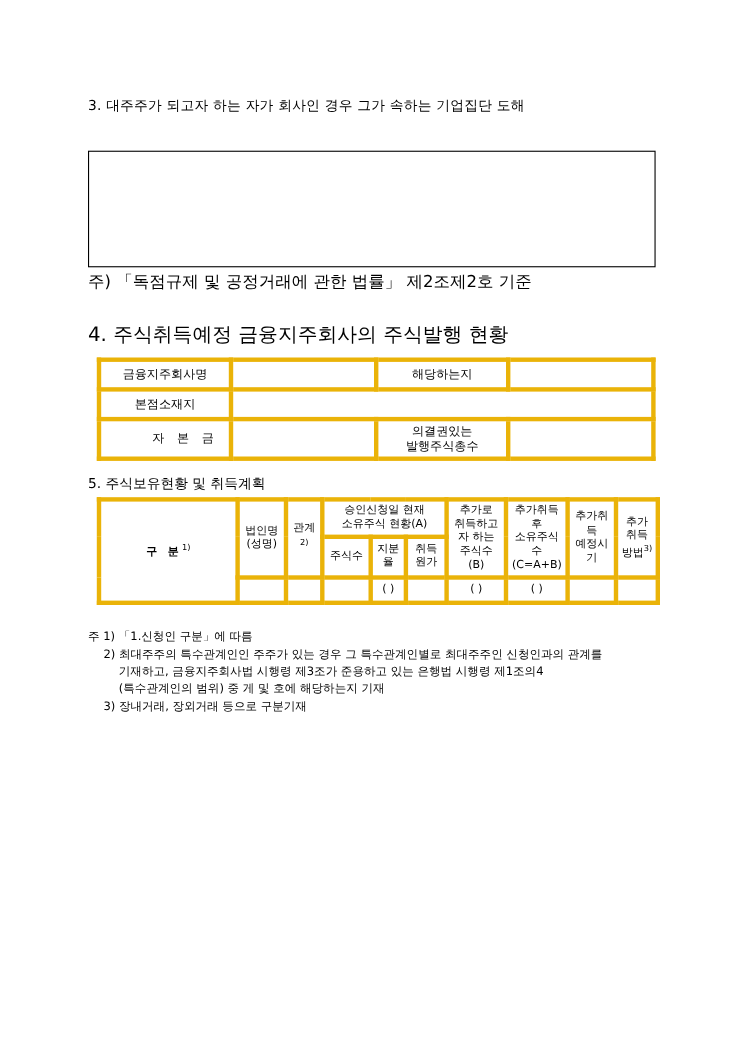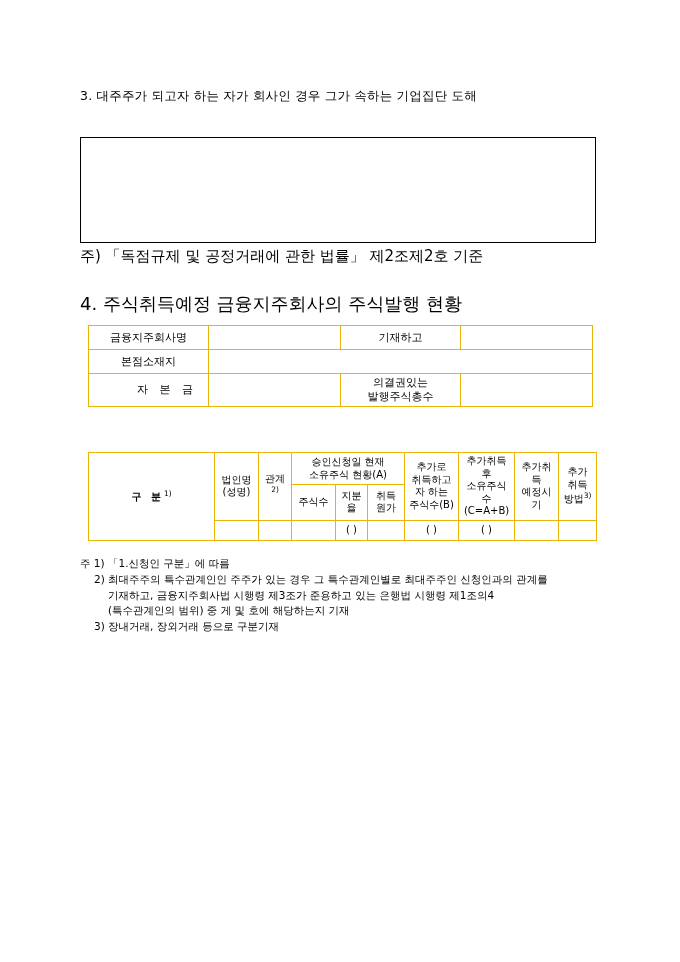--- a/index.html
+++ b/index.html
@@ -63,21 +63,21 @@
     top: 292px;
     font-size: 18px;
     white-space: nowrap;
   }
   table.doc {
     border-collapse: collapse;
     font-size: 11px;
     table-layout: fixed;
   }
   table.doc td {
-    border: 1px solid #eab308;
+    border: 4px solid #eab308;
     padding: 2px 3px;
     vertical-align: middle;
     text-align: center;
     line-height: 1.25;
   }
   .t4 {
     position: absolute;
     left: 88px;
     top: 325px;
     width: 504px;
@@ -109,21 +109,21 @@
   .sup {
     font-size: 7.5px;
     vertical-align: super;
   }
   .gubun { letter-spacing: 3px; font-weight: bold; }
 
   
   .notes {
     position: absolute;
     left: 80px;
-    top: 556px;
+    top: 572px;
     width: 560px;
     font-size: 10.5px;
     line-height: 1.5;
   }
   .notes .n {
     white-space: nowrap;
   }
   .notes .ind1 { padding-left: 14px; }
   .notes .ind2 { padding-left: 28px; }
   .notes .ind3 { padding-left: 24px; }
@@ -145,39 +145,40 @@
     <colgroup>
       <col style="width:120px">
       <col style="width:132px">
       <col style="width:120px">
       <col style="width:132px">
     </colgroup>
     <tbody>
       <tr>
         <td class="lbl">금융지주회사명</td>
         <td></td>
-        <td class="lbl">기재하고</td>
+        <td class="lbl">해당하는지</td>
         <td></td>
       </tr>
       <tr>
         <td class="lbl">본점소재지</td>
         <td colspan="3"></td>
       </tr>
       <tr>
         <td class="lbl spaced">자 본 금</td>
         <td></td>
         <td>
           <div>의결권있는</div>
           <div>발행주식총수</div>
         </td>
         <td></td>
       </tr>
     </tbody>
   </table>
 
+  <div class="sec5-title">5. 주식보유현황 및 취득계획</div>
 
   <table class="doc t5">
     <colgroup>
       <col style="width:126px">
       <col style="width:44px">
       <col style="width:33px">
       <col style="width:44px">
       <col style="width:32px">
       <col style="width:37px">
       <col style="width:54px">

